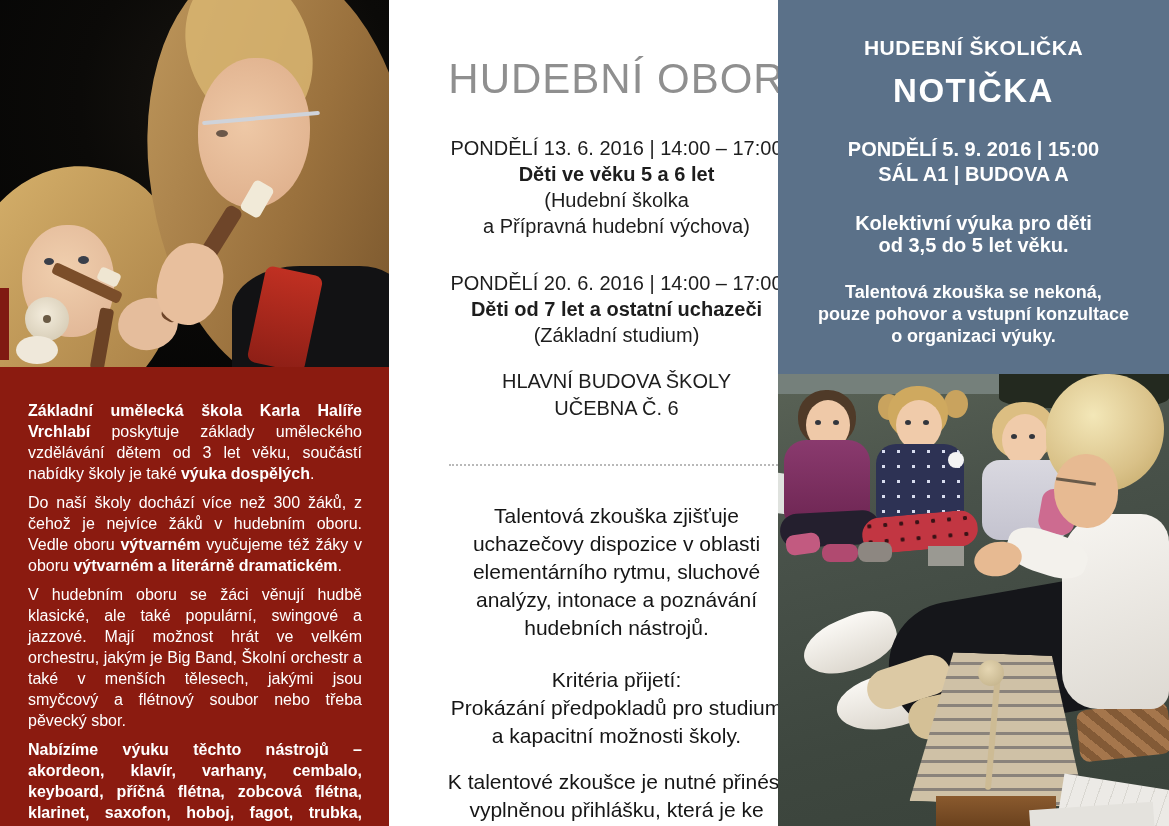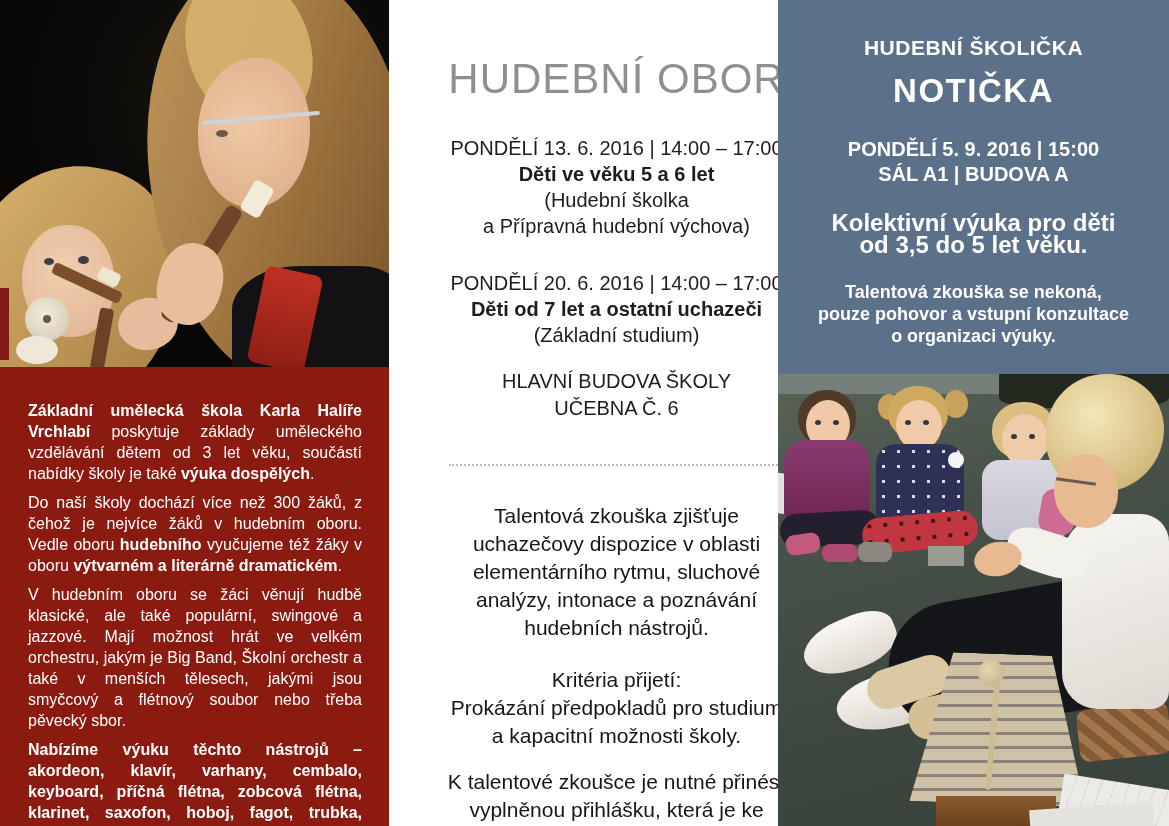--- a/index.html
+++ b/index.html
@@ -59,21 +59,21 @@
   .para1{margin-top:36px;}
   .para2{margin-top:24px;}
   .para3{margin-top:18px;}
   
   .col-right{position:absolute;left:778px;top:0;width:391px;height:826px;border-radius:31px;}
   .blue-block{position:absolute;left:0;top:0;width:391px;height:374px;background:#5b7189;
               color:#fff;text-align:center;font-weight:700;}
   .kicker{padding-top:36px;font-size:21px;letter-spacing:.5px;}
   .big-title{margin-top:12px;font-size:33px;letter-spacing:1.5px;}
   .when{margin-top:27px;font-size:20px;line-height:25px;}
-  .info1{margin-top:25px;font-size:24px;line-height:22px;}
+  .info1{margin-top:25px;font-size:20px;line-height:22px;}
   .info2{margin-top:25px;font-size:18px;line-height:22px;}
   .photo-right{position:absolute;left:0;top:374px;width:391px;height:452px;overflow:hidden;
                background:linear-gradient(165deg,#5a6356 0%,#49524a 30%,#3e473f 70%,#39423a 100%);}
   
   .pr-wall{left:0;top:0;width:391px;height:20px;background:#75807b;}
   .pr-dark{right:0;top:0;width:170px;height:34px;background:#23291f;border-radius:0 0 30% 30%;}
   .pr-white-obj{left:-6px;top:100px;width:26px;height:40px;background:#dfe2de;transform:rotate(8deg);}
   .hairA{left:20px;top:16px;width:58px;height:56px;background:#4f3a28;border-radius:48%;}
   .faceA{left:28px;top:26px;width:44px;height:50px;background:#efc9a8;border-radius:50%;}
   .eyes::before,.eyes::after{content:"";position:absolute;width:6px;height:5px;background:#33363d;border-radius:50%;top:20px;}
@@ -154,21 +154,21 @@
       <div class="g1-jacket"></div>
       <div class="g1-shirt"></div>
       <div class="g1-rod">
           <div class="g1-ring"></div>
         </div>
       <div class="g1-mp"></div>
       <div class="g1-hand"></div>
     </div>
     <div class="red-block">
       <p><span class="b">Základní umělecká škola Karla Halíře Vrchlabí</span><span> poskytuje základy uměleckého vzdělávání dětem od 3 let věku, součástí nabídky školy je také </span><span class="b">výuka dospělých</span><span>.</span></p>
-      <p><span>Do naší školy dochází více než 300 žáků, z čehož je nejvíce žáků v hudebním oboru. Vedle oboru </span><span class="b">hudebního</span><span> vyučujeme též žáky v oboru </span><span class="b">výtvarném a literárně dramatickém</span><span>.</span></p>
+      <p><span>Do naší školy dochází více než 300 žáků, z čehož je nejvíce žáků v hudebním oboru. Vedle oboru </span><span class="b">výtvarném</span><span> vyučujeme též žáky v oboru </span><span class="b">výtvarném a literárně dramatickém</span><span>.</span></p>
       <p><span>V hudebním oboru se žáci věnují hudbě klasické, ale také populární, swingové a jazzové. Mají možnost hrát ve velkém orchestru, jakým je Big Band, Školní orchestr a také v menších tělesech, jakými jsou smyčcový a flétnový soubor nebo třeba pěvecký sbor.</span></p>
       <p><span class="b">Nabízíme výuku těchto nástrojů – akordeon, klavír, varhany, cembalo, keyboard, příčná flétna, zobcová flétna, klarinet, saxofon, hoboj, fagot, trubka, pozoun, zpěv, bicí nástroje, housle, violoncello, kontrabas, kytara.</span></p>
     </div>
   </div>
 
   <div class="col-mid">
     <div class="mid-title">HUDEBNÍ OBOR</div>
     <div class="event event1">
       <div class="when">PONDĚLÍ 13. 6. 2016 | 14:00 – 17:00</div>
       <div class="who">Děti ve věku 5 a 6 let</div>

